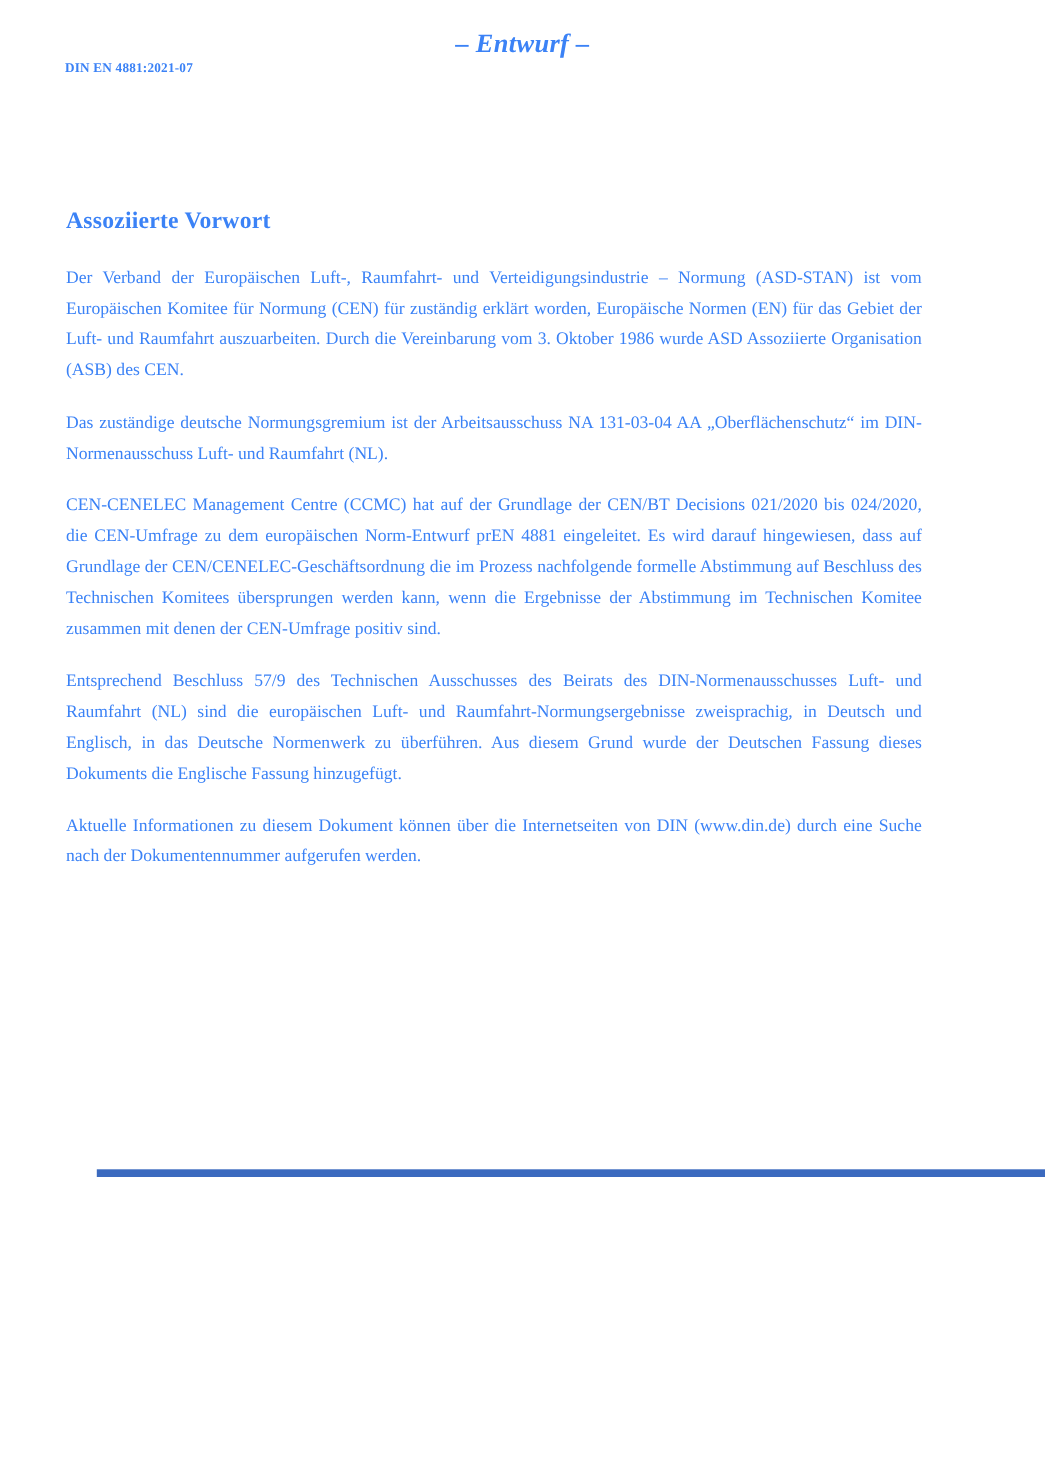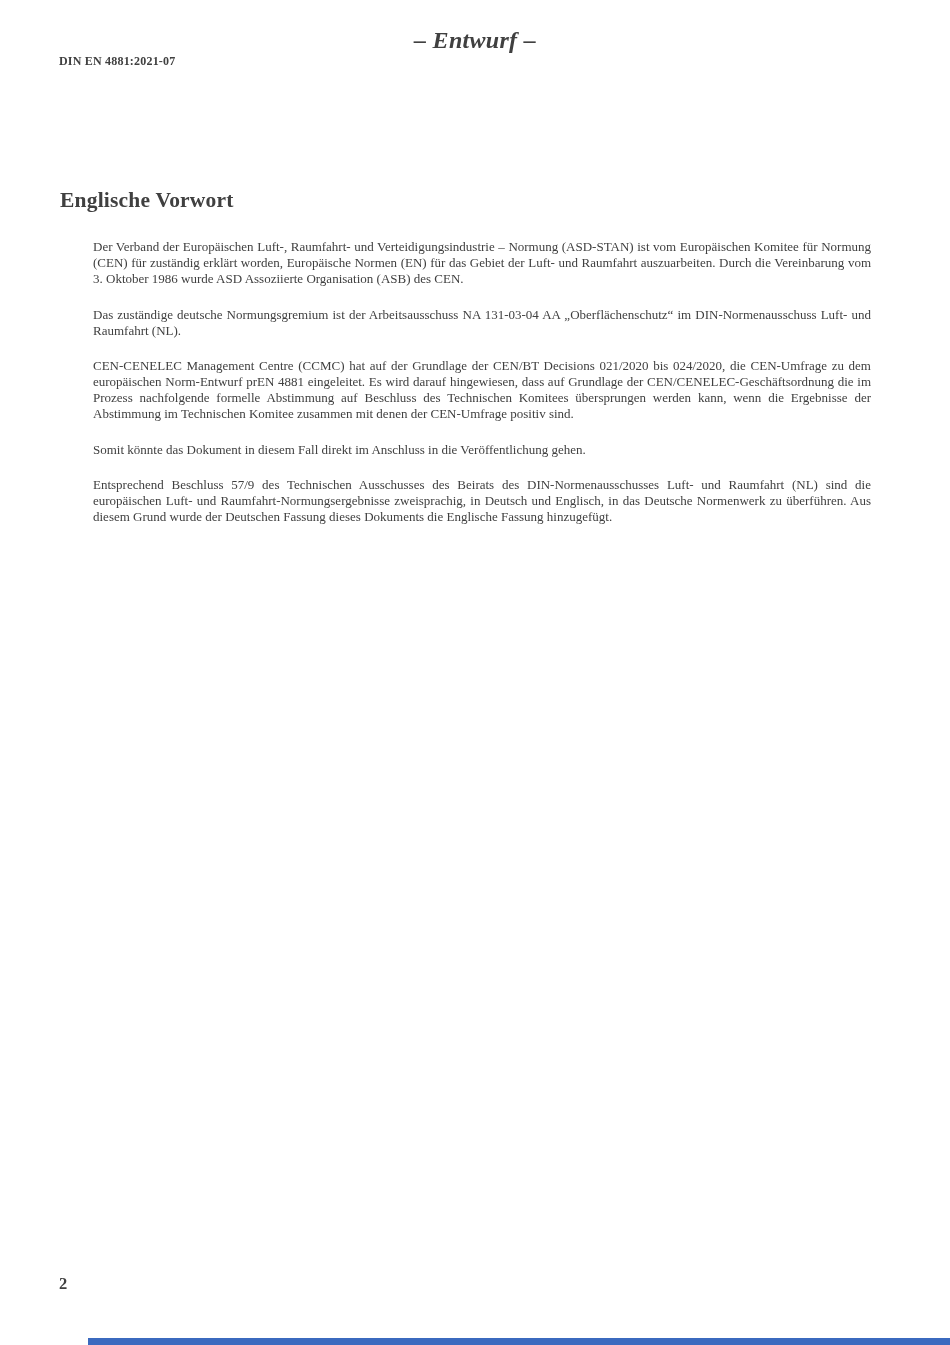--- a/index.html
+++ b/index.html
@@ -3,25 +3,25 @@
 <meta charset="utf-8">
 <style>
   html, body {
     margin: 0;
     padding: 0;
     background: #ffffff;
   }
   .page {
     position: relative;
     width: 950px;
-    height: 1345px;
+    height: 1070px;
     background: #ffffff;
     overflow: hidden;
     font-family: "Liberation Serif", "DejaVu Serif", serif;
-    color: #404040;
+    color: #3b82f6;
   }
   .draft-label {
     position: absolute;
     top: 27px;
     left: 0;
     width: 950px;
     text-align: center;
     font-size: 24px;
     font-weight: bold;
     font-style: italic;
@@ -41,23 +41,22 @@
     left: 60px;
     font-size: 21.5px;
     font-weight: bold;
     letter-spacing: 0.2px;
   }
   .body-text {
     position: absolute;
     top: 239px;
     left: 60px;
     width: 778px;
-    font-size: 13px;
-    line-height: 16px;
-    margin-left: 33px;
+    font-size: 16px;
+    line-height: 28px;
   }
   .body-text p {
     margin: 0 0 19.5px 0;
     text-align: justify;
     text-justify: inter-word;
   }
   .page-number {
     position: absolute;
     top: 1274px;
     left: 59px;
@@ -74,27 +73,27 @@
 </style>
 </head>
 <body>
 
 <div class="page">
 
   <div class="draft-label">– Entwurf –</div>
 
   <div class="doc-number">DIN EN 4881:2021-07</div>
 
-  <h1 class="foreword-title" style="margin:0;">Englische Vorwort</h1>
+  <h1 class="foreword-title" style="margin:0;">Assoziierte Vorwort</h1>
 
   <div class="body-text">
     <p>Der Verband der Europäischen Luft-, Raumfahrt- und Verteidigungsindustrie – Normung (ASD-STAN) ist vom Europäischen Komitee für Normung (CEN) für zuständig erklärt worden, Europäische Normen (EN) für das Gebiet der Luft- und Raumfahrt auszuarbeiten. Durch die Vereinbarung vom 3. Oktober 1986 wurde ASD Assoziierte Organisation (ASB) des CEN.</p>
     <p>Das zuständige deutsche Normungsgremium ist der Arbeitsausschuss NA 131-03-04 AA „Oberflächenschutz“ im DIN-Normenausschuss Luft- und Raumfahrt (NL).</p>
     <p>CEN-CENELEC Management Centre (CCMC) hat auf der Grundlage der CEN/BT Decisions 021/2020 bis 024/2020, die CEN-Umfrage zu dem europäischen Norm-Entwurf prEN 4881 eingeleitet. Es wird darauf hingewiesen, dass auf Grundlage der CEN/CENELEC-Geschäftsordnung die im Prozess nachfolgende formelle Abstimmung auf Beschluss des Technischen Komitees übersprungen werden kann, wenn die Ergebnisse der Abstimmung im Technischen Komitee zusammen mit denen der CEN-Umfrage positiv sind.</p>
-    <p>Somit könnte das Dokument in diesem Fall direkt im Anschluss in die Veröffentlichung gehen.</p>
     <p>Entsprechend Beschluss 57/9 des Technischen Ausschusses des Beirats des DIN-Normenausschusses Luft- und Raumfahrt (NL) sind die europäischen Luft- und Raumfahrt-Normungsergebnisse zweisprachig, in Deutsch und Englisch, in das Deutsche Normenwerk zu überführen. Aus diesem Grund wurde der Deutschen Fassung dieses Dokuments die Englische Fassung hinzugefügt.</p>
+    <p>Aktuelle Informationen zu diesem Dokument können über die Internetseiten von DIN (www.din.de) durch eine Suche nach der Dokumentennummer aufgerufen werden.</p>
   </div>
 
   <div class="page-number">2</div>
 
   <div class="accent-bar" style="background: rgb(59, 106, 191);"></div>
 
 </div>
 
 </body></html>

